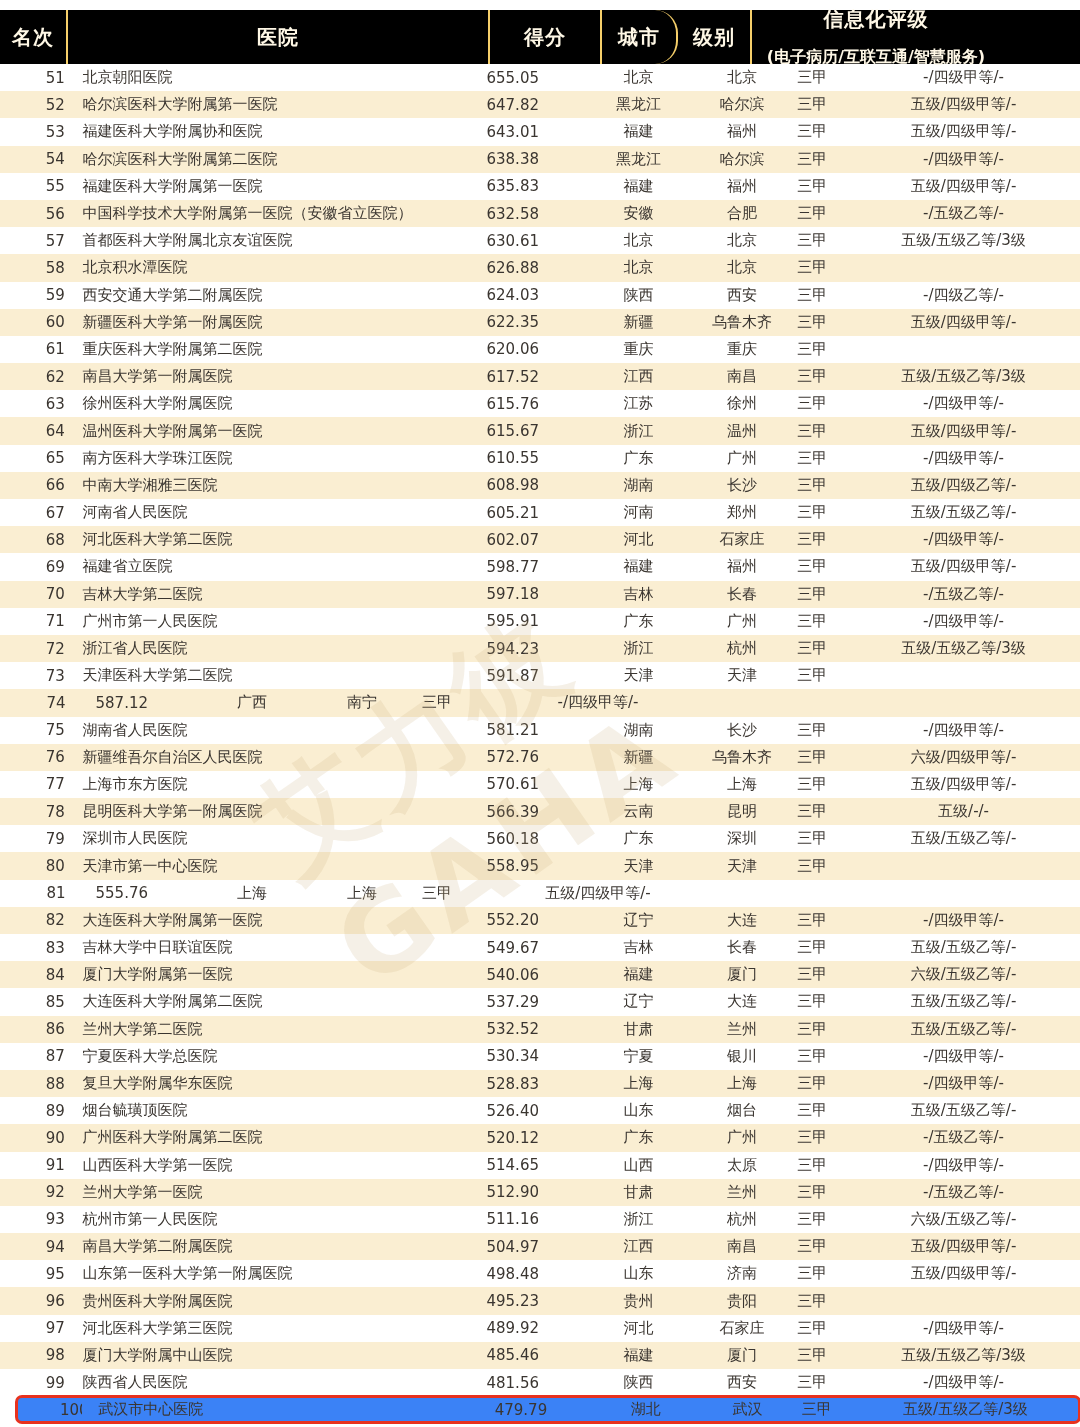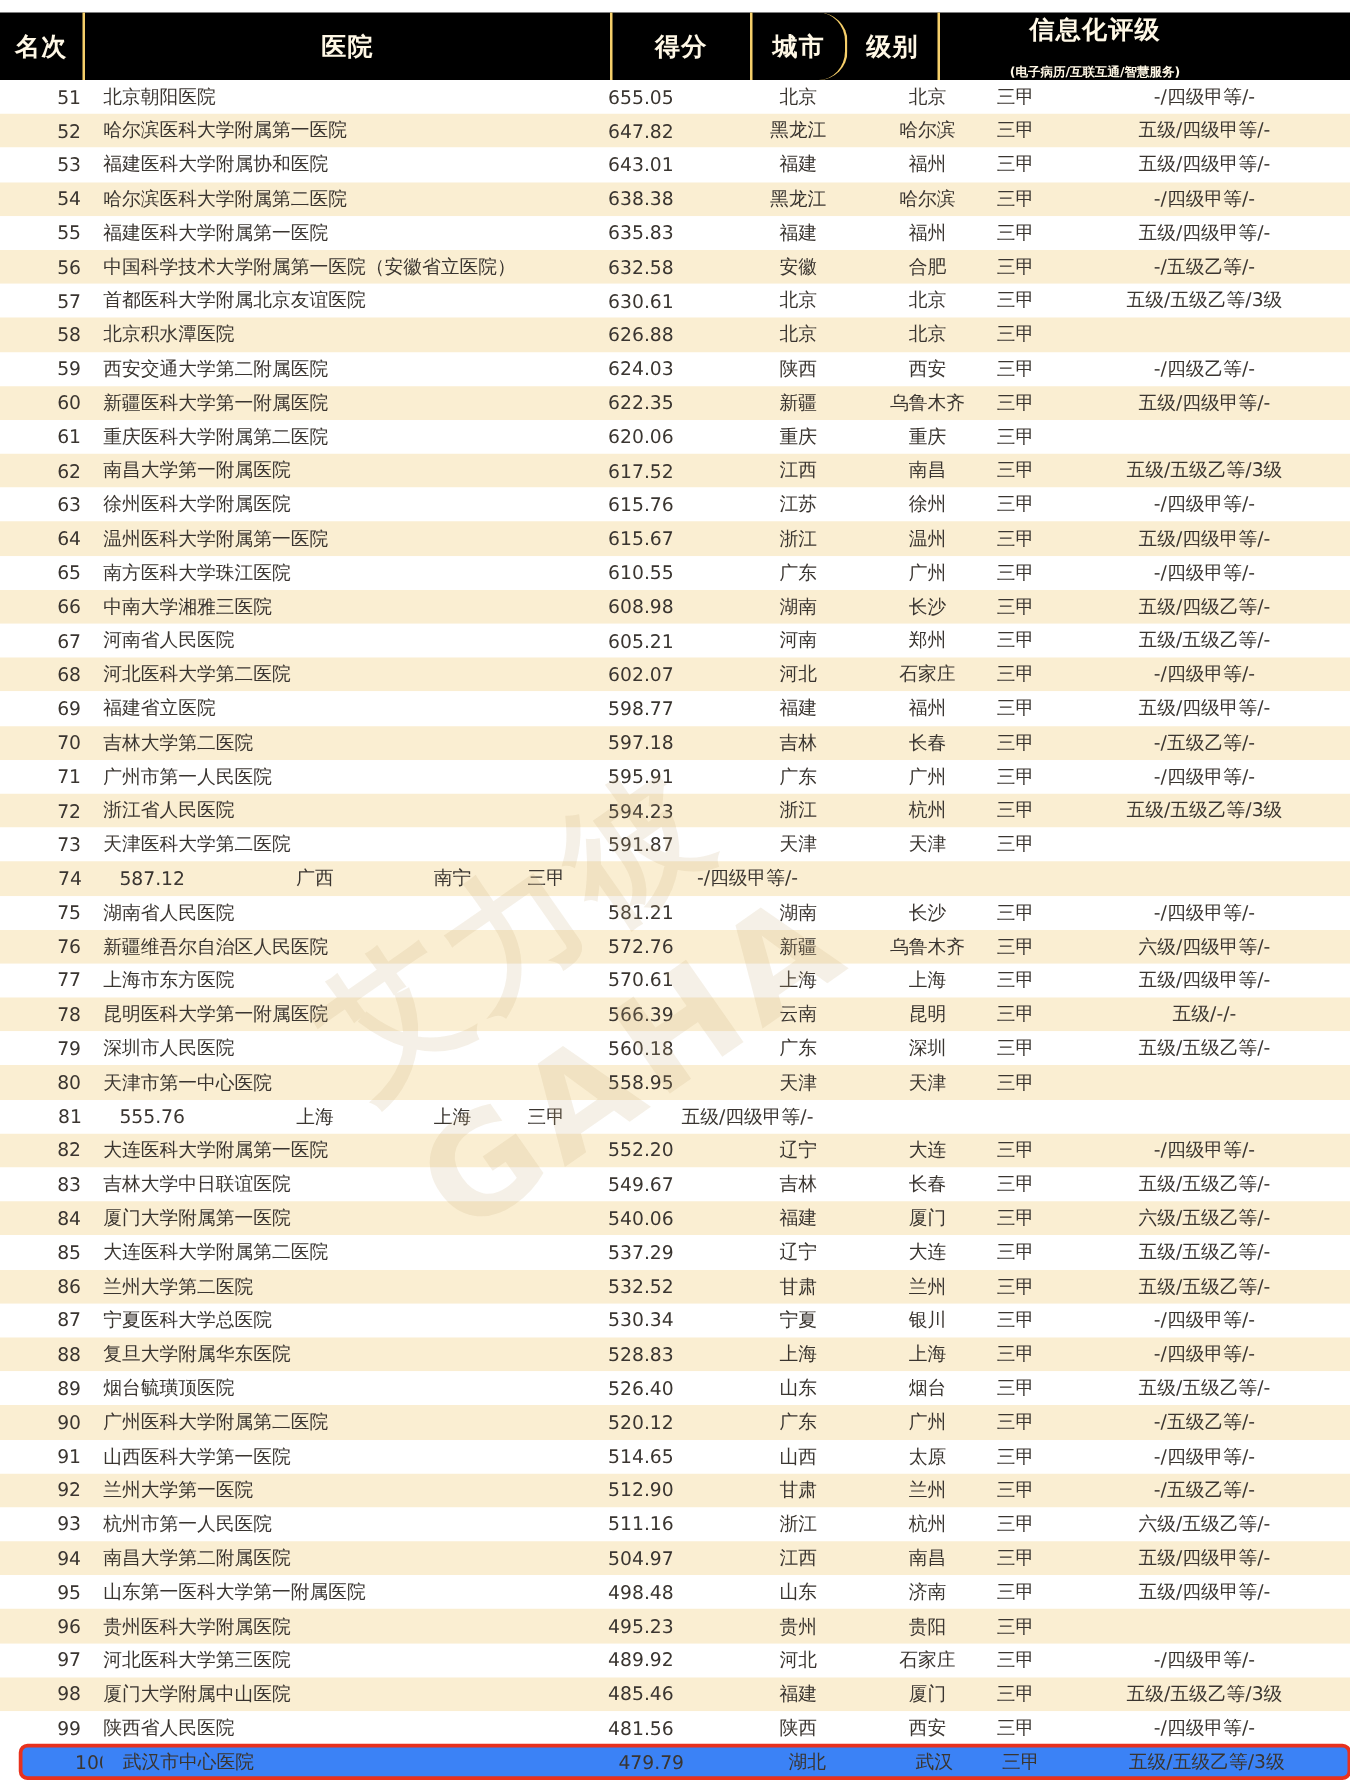--- a/index.html
+++ b/index.html
@@ -3,21 +3,21 @@
 <meta charset="utf-8">
 <style>
   html, body { margin: 0; padding: 0; background: #ffffff; }
   body { width: 1080px; height: 1427px; overflow: hidden; position: relative;
          font-family: "DejaVu Sans", "Liberation Sans", sans-serif; color: #3a3530; }
   .table { position: absolute; left: 0; top: 10px; width: 1080px; }
   .hdr { display: flex; height: 54px; background: #000000; color: #fff8e6; font-weight: bold; }
   .hdr > div { display: flex; align-items: center; justify-content: center; border-right: 2px solid #f6cf6a; box-sizing: border-box; text-align: center; }
   .hdr > div:last-child { border-right: none; flex-direction: column; }
   .hdr .big { font-size: 20px; letter-spacing: 1px; }
-  .hdr .sub { font-size: 10px; margin-top: 14px; }
+  .hdr .sub { font-size: 16px; margin-top: 14px; }
   .c-rank { width: 68px; }
   .c-name { width: 422px; }
   .c-score { width: 112px; }
   .c-prov { width: 144px; }
   .c-city { width: 76px; border-radius: 23px; }
   .c-level { width: 74px; }
   .c-info { width: 248px; }
   .rows { }
   .row { display: flex; height: 27.2px; align-items: center; font-size: 15px; }
   .row:nth-child(even) { background: #faeed2; }

